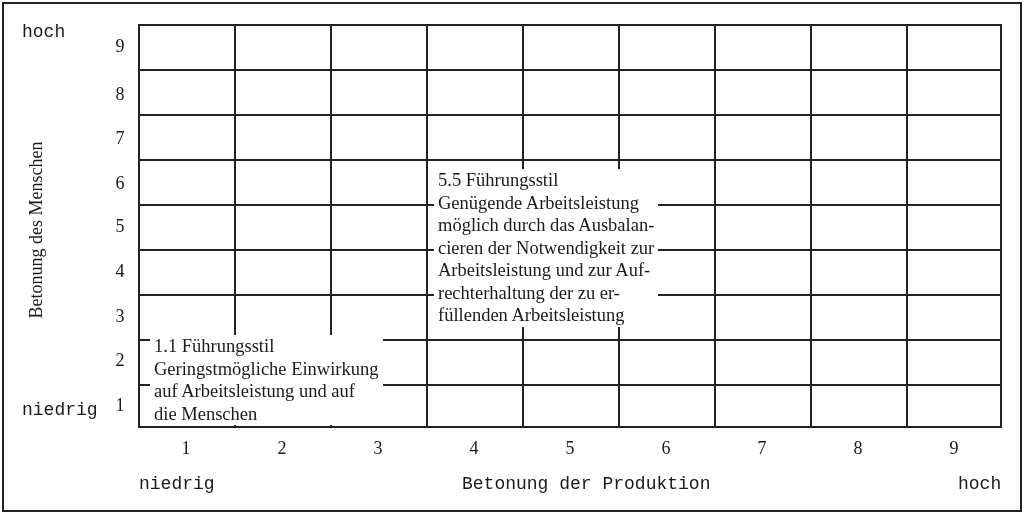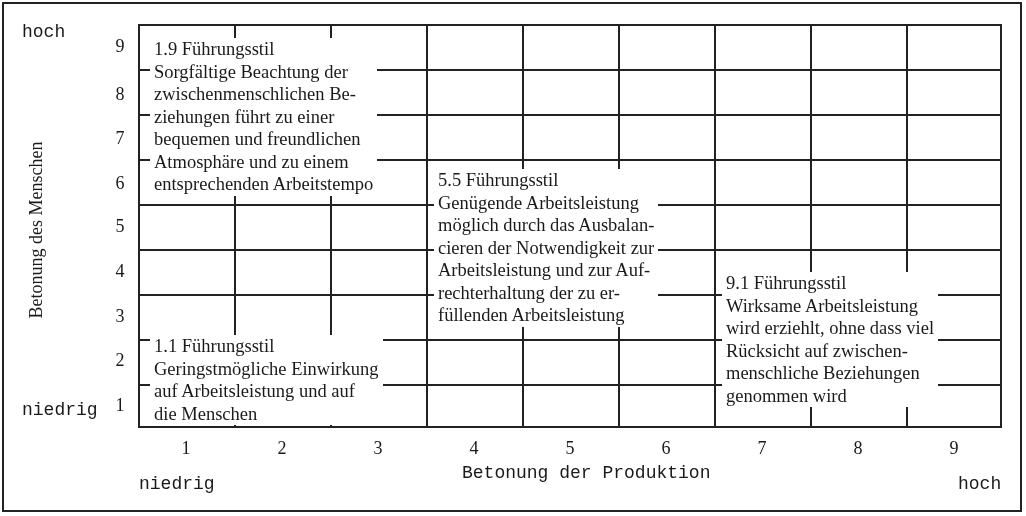--- a/index.html
+++ b/index.html
@@ -35,48 +35,35 @@
   <div class="vline" style="left:766px"></div>
   <div class="hline" style="top:43px"></div>
   <div class="hline" style="top:88px"></div>
   <div class="hline" style="top:133px"></div>
   <div class="hline" style="top:178px"></div>
   <div class="hline" style="top:223px"></div>
   <div class="hline" style="top:268px"></div>
   <div class="hline" style="top:313px"></div>
   <div class="hline" style="top:358px"></div>
 
-  <div class="box" style="left:10px; top:12px;"><span>1.9 Führungsstil</span>
-<span>Sorgfältige Beachtung der
-zwischenmenschlichen Be-
-ziehungen führt zu einer
-bequemen und freundlichen
-Atmosphäre und zu einem
-entsprechenden Arbeitstempo</span></div>
 
 
   <div class="box" style="left:294px; top:143px;"><span>5.5 Führungsstil</span>
 <span>Genügende Arbeitsleistung
 möglich durch das Ausbalan-
 cieren der Notwendigkeit zur
 Arbeitsleistung und zur Auf-
 rechterhaltung der zu er-
 füllenden Arbeitsleistung</span></div>
 
   <div class="box" style="left:10px; top:293px;margin-top:16px;"><span>1.1 Führungsstil</span>
 <span>Geringstmögliche Einwirkung
 auf Arbeitsleistung und auf
 die Menschen</span></div>
 
-  <div class="box" style="left:582px; top:246px;"><span>9.1 Führungsstil</span>
-<span>Wirksame Arbeitsleistung
-wird erziehlt, ohne dass viel
-Rücksicht auf zwischen-
-menschliche Beziehungen
-genommen wird</span></div>
 </div>
 
 <div class="lbl" style="left:22px; top:22px;">hoch</div>
 <div class="lbl" style="left:22px; top:400px;">niedrig</div>
 <div class="ylabel">Betonung des Menschen</div>
 
 <div class="ytick" style="top:36px">9</div>
 <div class="ytick" style="top:84px">8</div>
 <div class="ytick" style="top:128px">7</div>
 <div class="ytick" style="top:173px">6</div>
@@ -90,14 +77,14 @@
 <div class="xtick" style="left:272px">2</div>
 <div class="xtick" style="left:368px">3</div>
 <div class="xtick" style="left:464px">4</div>
 <div class="xtick" style="left:560px">5</div>
 <div class="xtick" style="left:656px">6</div>
 <div class="xtick" style="left:752px">7</div>
 <div class="xtick" style="left:848px">8</div>
 <div class="xtick" style="left:944px">9</div>
 
 <div class="lbl" style="left:139px; top:474px;">niedrig</div>
-<div class="lbl" style="left:462px; top:463px;text-align:right;">Betonung der Produktion</div>
+<div class="lbl" style="left:462px; top:474px;text-align:right;">Betonung der Produktion</div>
 <div class="lbl" style="left:958px; top:474px;">hoch</div>
 
 </body></html>

